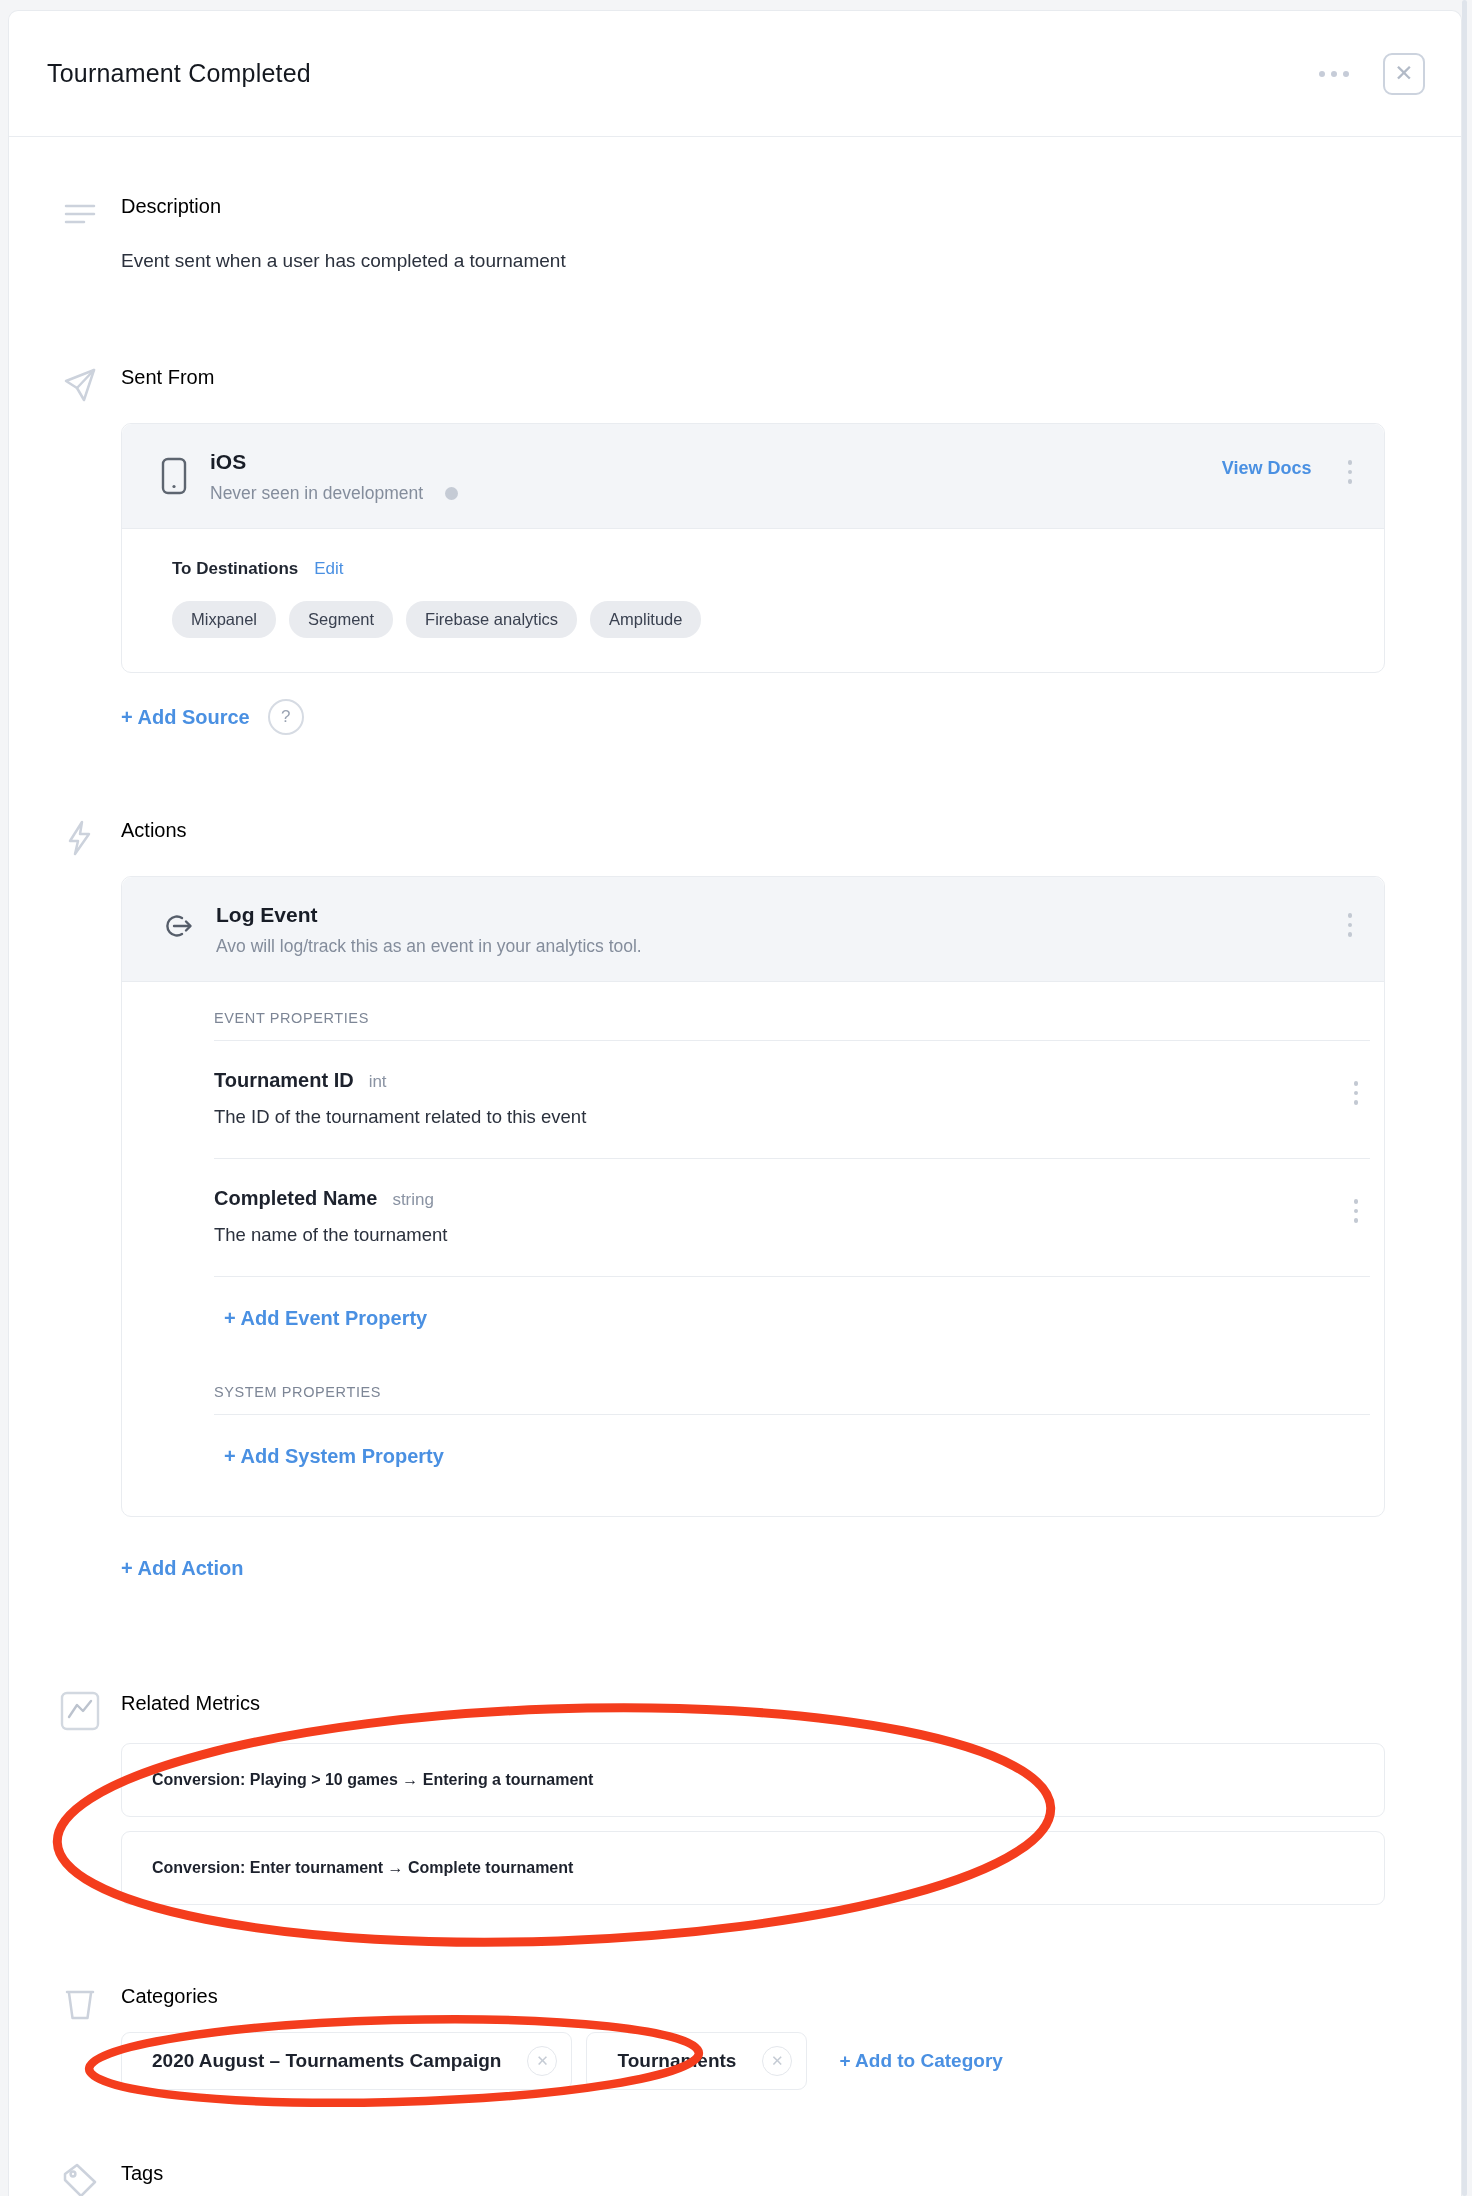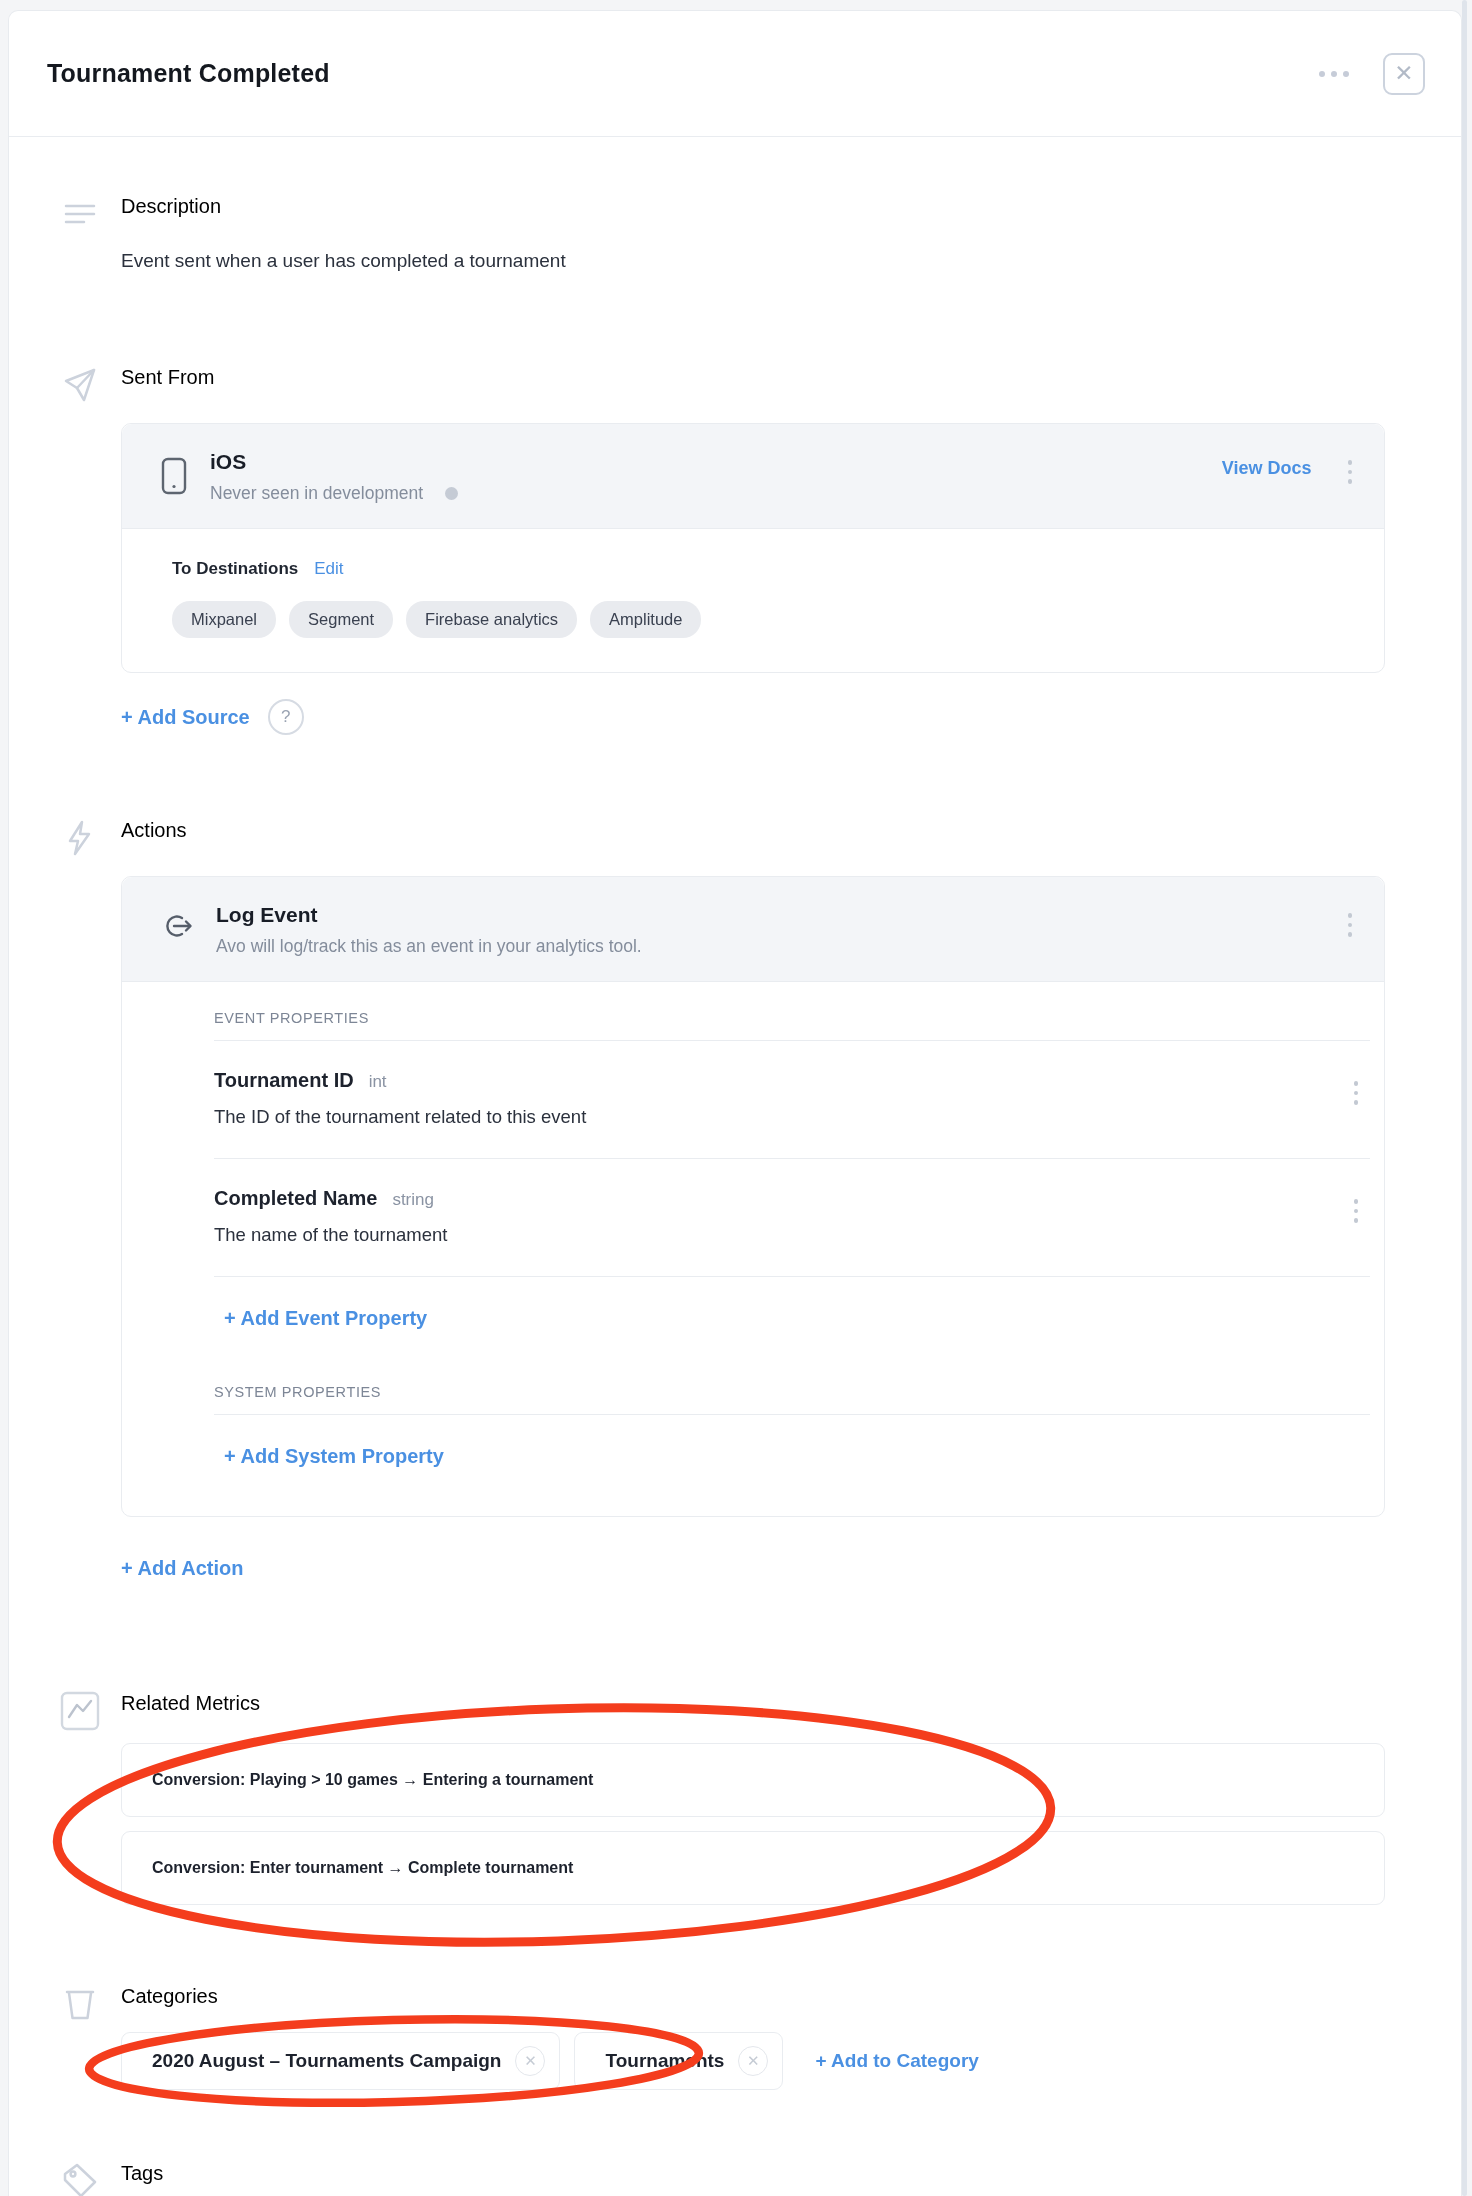--- a/index.html
+++ b/index.html
@@ -13,21 +13,21 @@
     overflow:hidden;
   }
   .scroll-track { position:absolute; top:0; right:5px; width:5px; height:2196px; background:#dfe4eb; border-radius:3px; }
   .panel {
     position:absolute; left:8px; top:10px; width:1454px; height:2190px;
     background:#ffffff; border:1px solid #e8ebef; border-bottom:none;
     border-radius:10px 10px 0 0;
   }
   
   .hdr { height:126px; display:flex; align-items:center; padding:0 36px 0 38px; border-bottom:1px solid #e9ecf0; }
-  .hdr h1 { font-size:25px; font-weight:bold; color:#14181f; letter-spacing:.2px; }
+  .hdr h1 { font-size:25px; font-weight:normal; color:#14181f; letter-spacing:.2px; }
   .hdr .sp { flex:1; }
   .dots-h { display:flex; gap:6px; margin-right:34px; cursor:pointer; }
   .dots-h i { width:6px; height:6px; border-radius:50%; background:#c6ccd8; }
   .close-btn { width:42px; height:42px; border:2px solid #ccd3de; border-radius:9px; display:flex; align-items:center; justify-content:center; color:#b2bac7; font-size:23px; line-height:1; cursor:pointer; background:#fff; }
   
   .content { padding:0; }
   .sec { position:relative; padding-left:112px; }
   .sec-icon { position:absolute; left:48px; top:-4px; width:46px; height:46px; display:flex; align-items:center; justify-content:center; }
   .sec h2 { font-size:20px; font-weight:normal; color:#000000; }
   .sec-body { max-width:1264px; position:relative; }
@@ -63,21 +63,21 @@
   .prop-desc { margin-top:14px; font-size:18.5px; color:#2b313d; }
   .prop-row .kebab { position:absolute; right:6px; top:30px; }
   .add-indent { margin:30px 0 14px 10px; display:inline-block; }
   .sys-label { margin-top:40px; }
   
   .metric-card { border:1px solid #e9ecf0; border-radius:9px; background:#fff; height:74px; display:flex; align-items:center; padding:0 30px; margin-top:14px; cursor:pointer; }
   .metric-card:first-of-type { margin-top:28px; }
   .metric-text { font-size:16px; font-weight:bold; color:#1d222d; }
   
   .chips { display:flex; align-items:center; gap:14px; margin-top:24px; }
-  .chip { border:1px solid #e9ecf0; border-radius:9px; background:#fff; height:58px; display:flex; align-items:center; gap:14px; padding:0 14px 0 30px; }
+  .chip { border:1px solid #e9ecf0; border-radius:9px; background:#fff; height:58px; display:flex; align-items:center; gap:26px; padding:0 14px 0 30px; }
   .chip-label { font-size:19px; font-weight:bold; color:#1d222d; }
   .chip-x { width:30px; height:30px; border-radius:50%; border:1px solid #e4e7ec; color:#c5cbd4; font-size:15px; display:flex; align-items:center; justify-content:center; cursor:pointer; background:#fff; }
   .addcat { font-size:19px; font-weight:bold; margin-left:18px; }
   
   .anno { position:absolute; pointer-events:none; overflow:visible; }
   svg.icon-gray { stroke:#ccd2dc; fill:none; stroke-width:2.5; stroke-linecap:round; stroke-linejoin:round; }
   
   .s-desc { margin-top:58px; }
   .s-sent { margin-top:94px; }
   .s-actions { margin-top:84px; }

